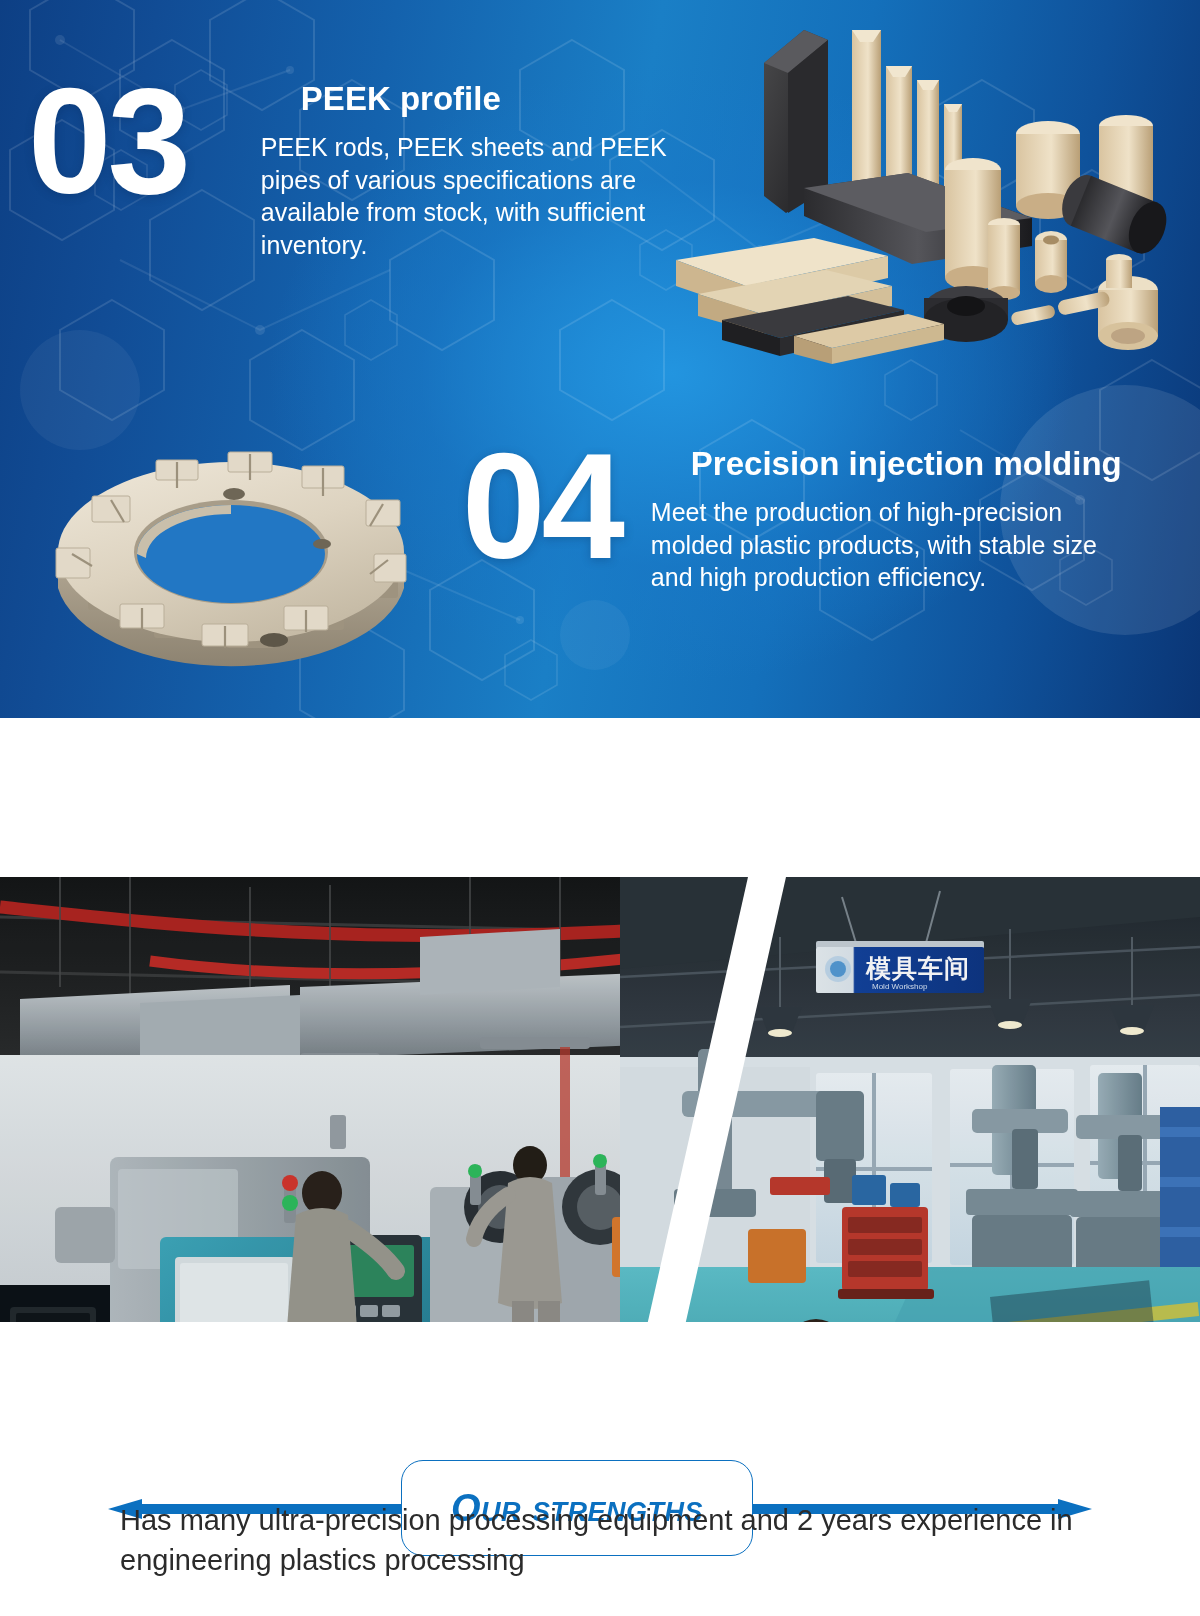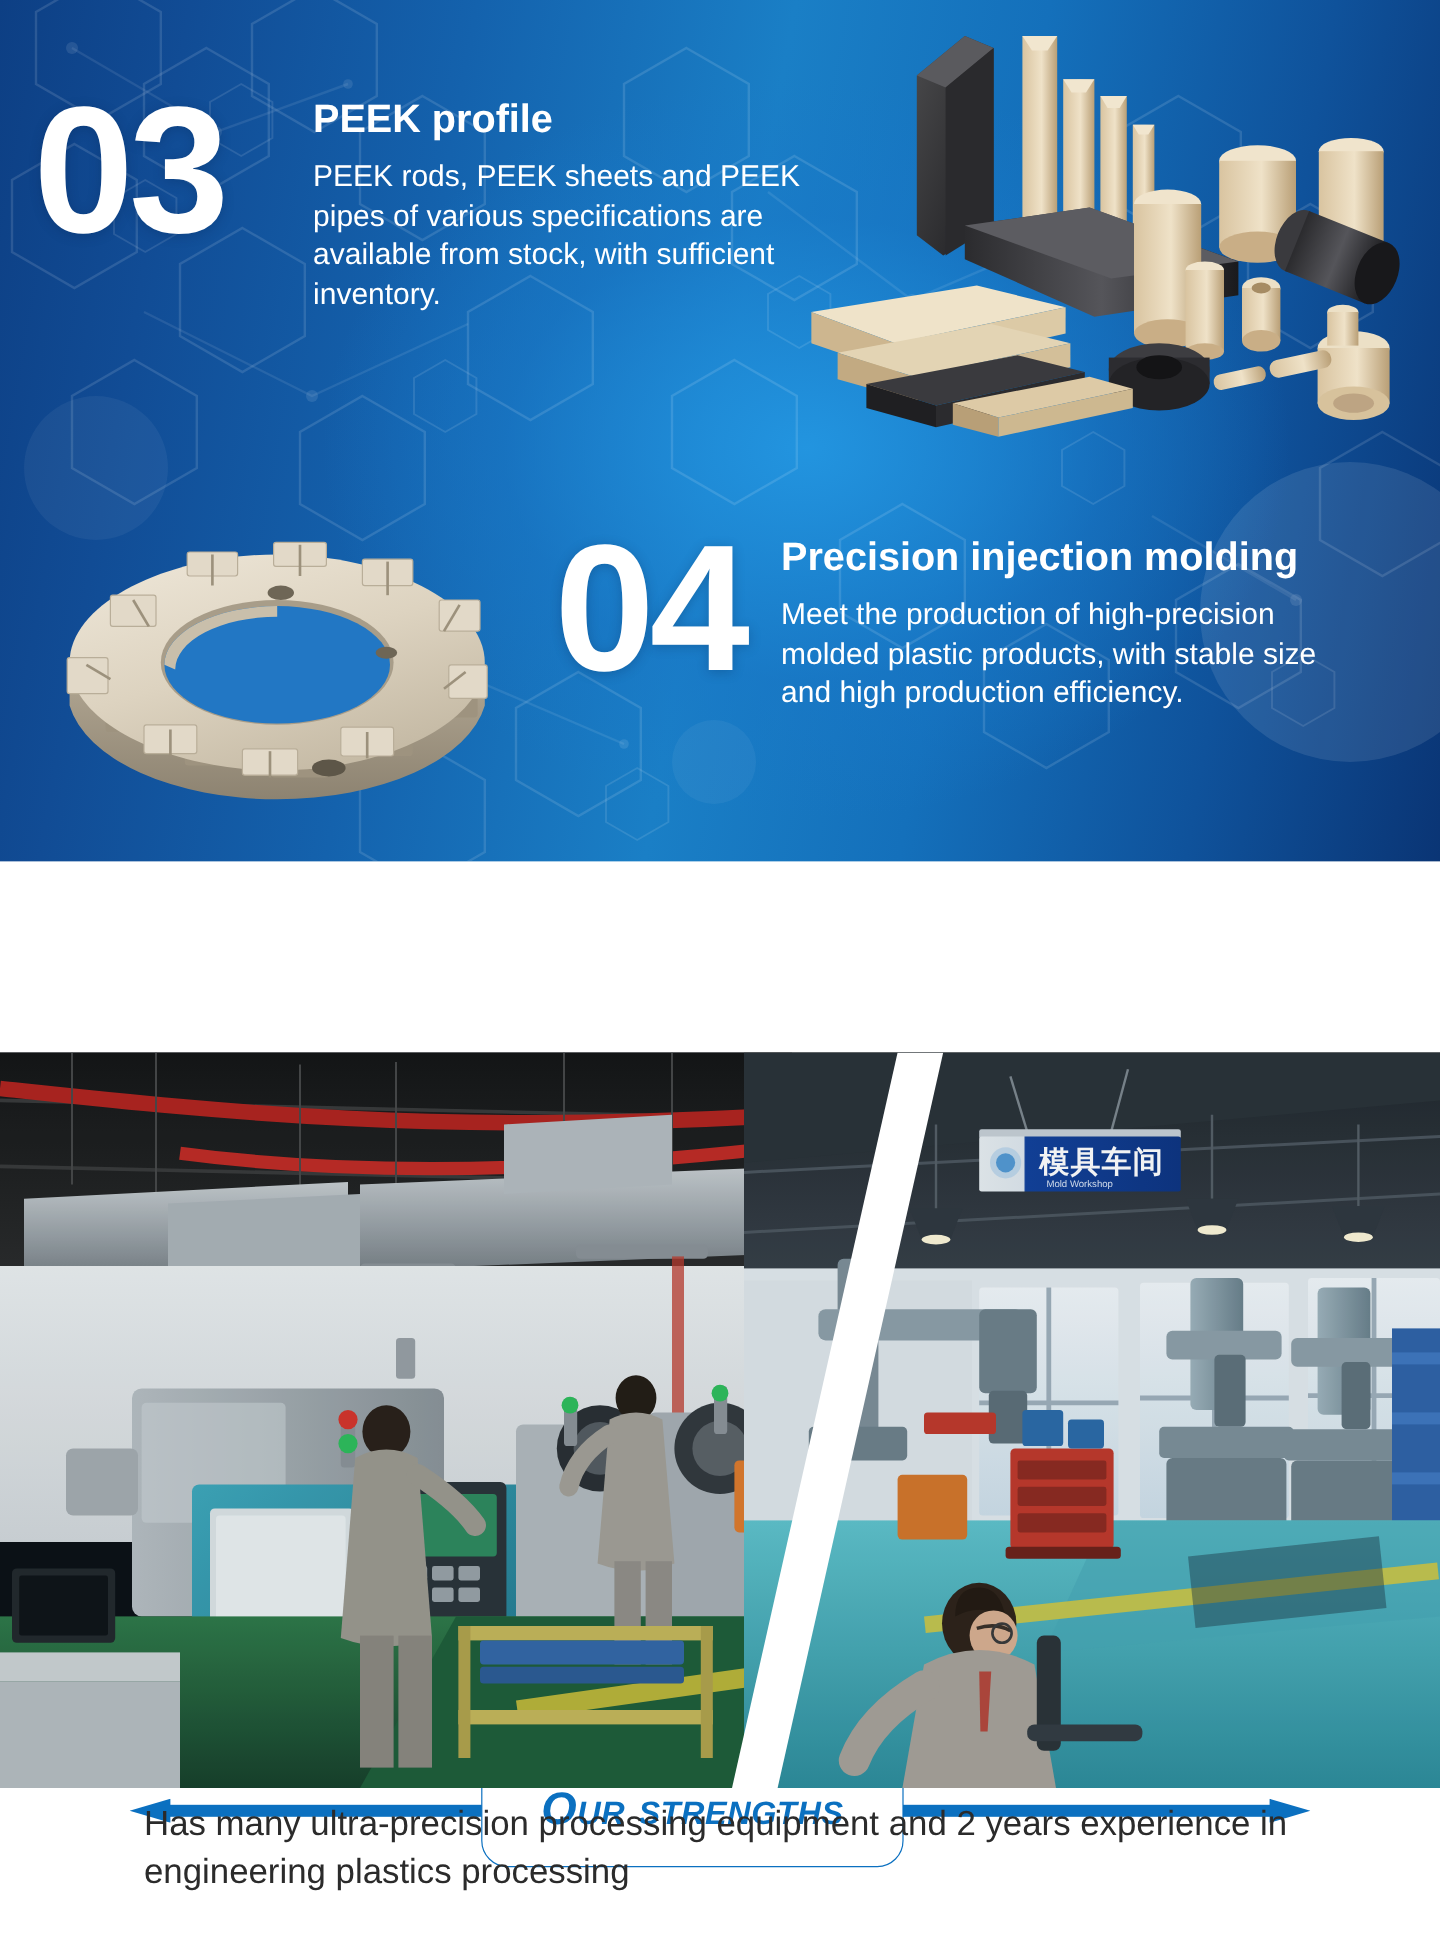--- a/index.html
+++ b/index.html
@@ -31,21 +31,21 @@
   .blk { position:absolute; display:flex; align-items:flex-start; }
   .blk-num {
     color:#ffffff; font-weight:bold; line-height:.88;
     font-size:150px; letter-spacing:-4px;
     text-shadow:0 2px 10px rgba(0,30,70,.25);
     flex:0 0 auto;
   }
   .blk-body { padding-top:6px; }
   .blk-title {
     color:#ffffff; font-size:33px; font-weight:bold; line-height:1.1;
-    margin-bottom:14px; white-space:nowrap;
+    margin-bottom:14px; white-space:nowrap;margin-left:40px;
   }
   .blk-desc { color:#ffffff; font-size:25px; line-height:1.30; font-weight:400; }
 
   #block-03 { left:28px; top:75px;gap:48px; }
   #block-03 .blk-num { margin-right:26px; }
   #block-03 .blk-body { width:430px; }
 
   #block-04 { left:462px; top:440px; }
   #block-04 .blk-num { margin-right:30px; }
   #block-04 .blk-body { width:480px; }
@@ -69,21 +69,21 @@
     border:1.6px solid #0b70c0; border-radius:22px; background:#ffffff;
     display:flex; align-items:center; justify-content:center;
   }
   .strengths-label {
     color:#0b70c0; font-size:38px; font-weight:bold; font-style:italic;
     font-variant:small-caps; letter-spacing:.5px; white-space:nowrap;
   }
 
   
   .photos {
-    position:absolute; left:0; top:877px; width:1200px; height:613px;
+    position:absolute; left:0; top:877px; width:1200px; height:445px;
     overflow:hidden; background:#0b1014;
   }
   .photo { position:absolute; top:0; height:613px; overflow:hidden; }
   .photo-left  { left:0;   width:660px; }
   .photo-right { left:620px; width:580px; }
   .photo svg { display:block; height:613px; }
   .photo-left  svg { width:660px; }
   .photo-right svg { width:580px; }
 
   .diag-split {

